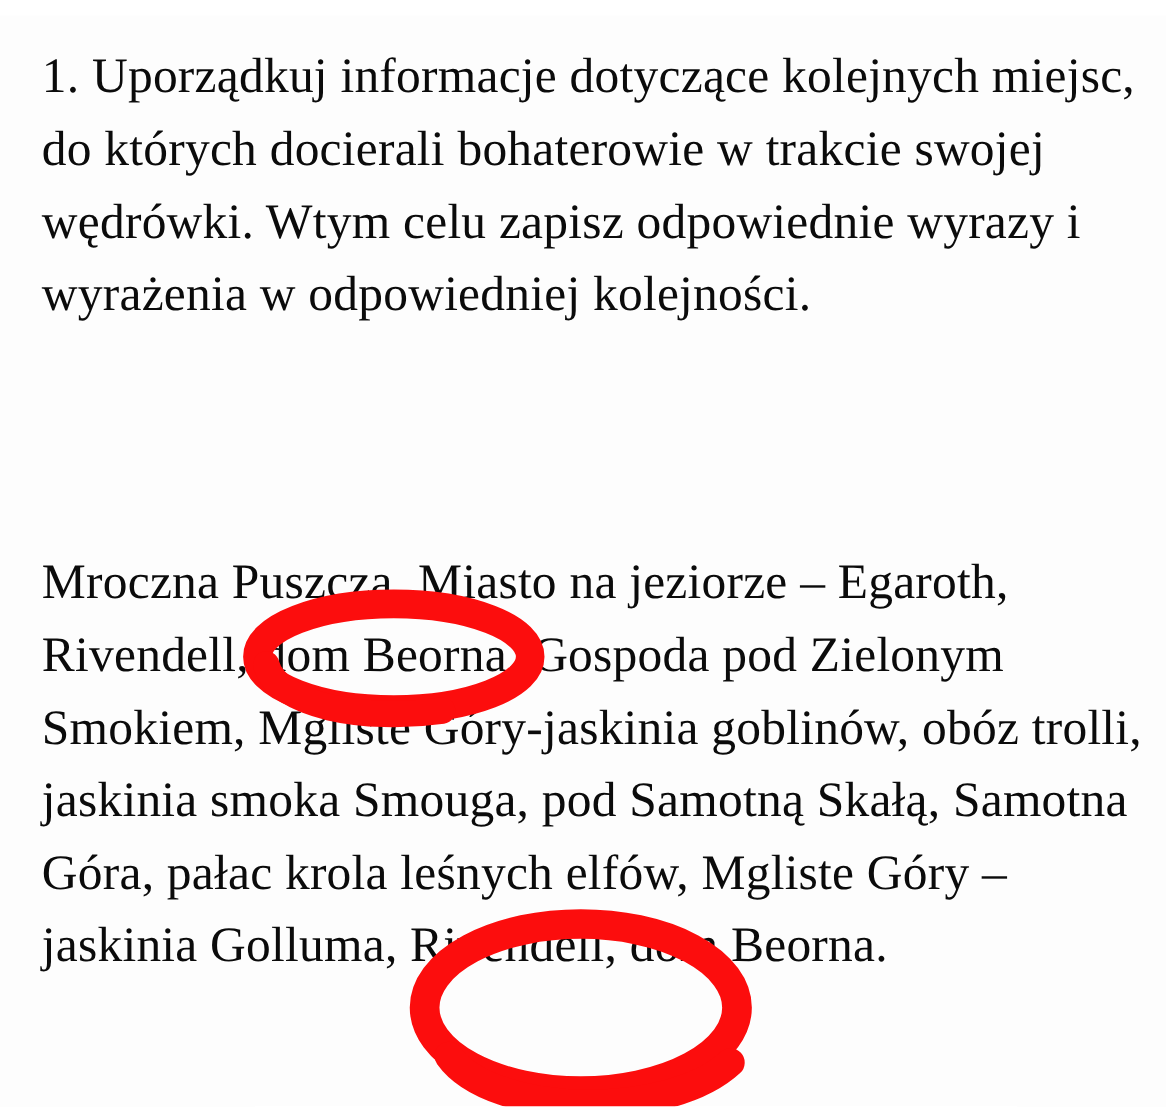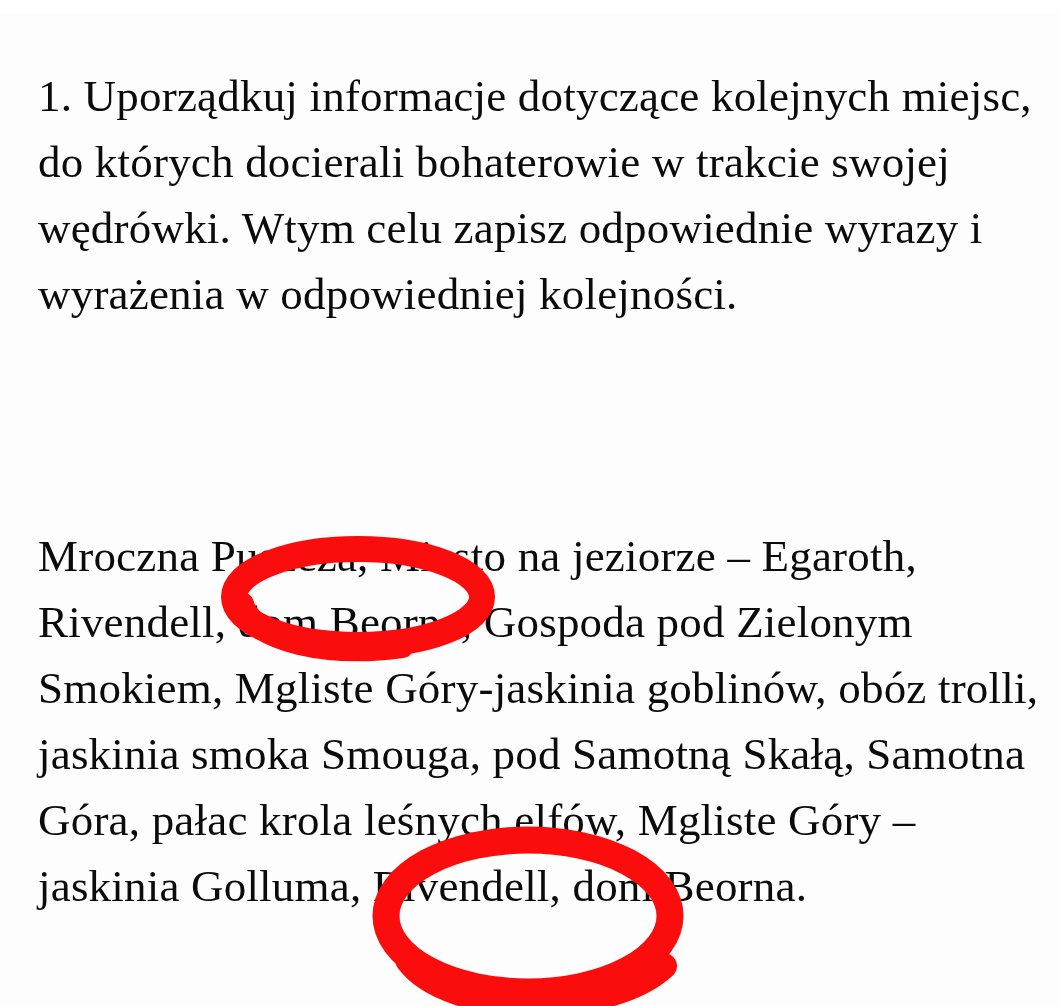--- a/index.html
+++ b/index.html
@@ -30,21 +30,20 @@
     z-index: 2;
   }
   .para {
     position: absolute;
     left: 38px;
     width: 1005px;
     color: #0b0b0b;
     font-size: 45px;
     line-height: 66px;
     letter-spacing: 0.2px;
-    margin-top: 27px;
   }
   #task-paragraph {
     top: 36px;
   }
   #answer-paragraph {
     top: 496px;
   }
   .annotation-layer {
     position: absolute;
     top: 0; left: 0;

